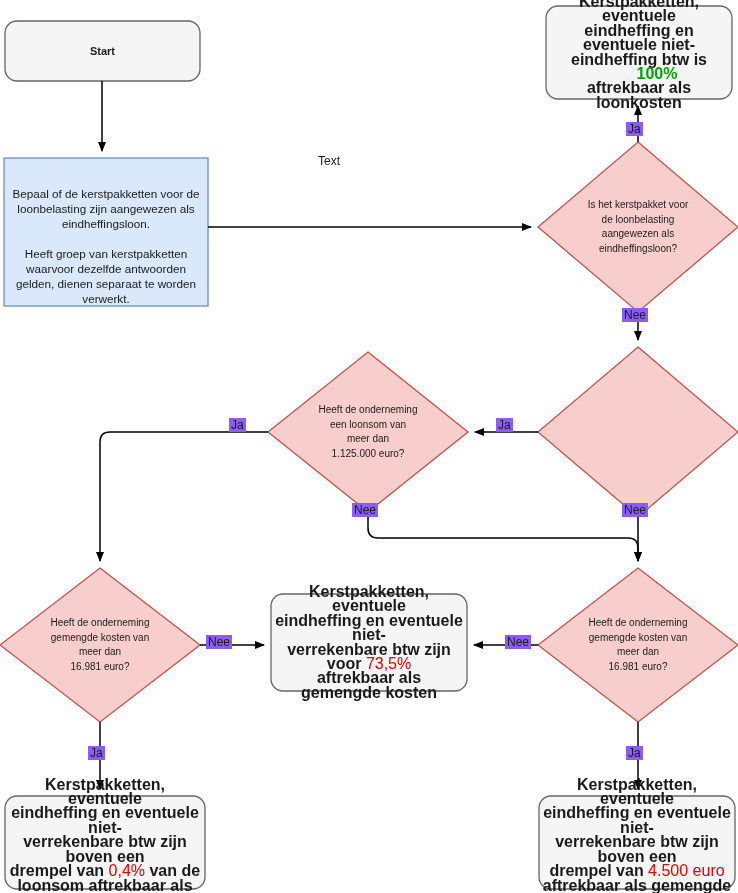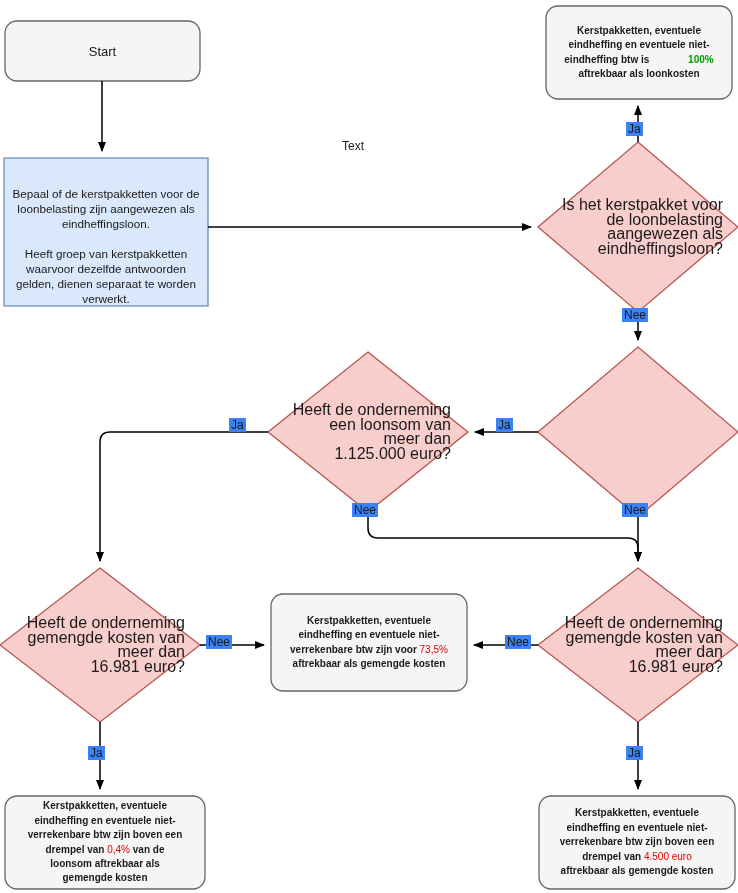--- a/index.html
+++ b/index.html
@@ -30,45 +30,44 @@
     display: flex;
     align-items: center;
     justify-content: center;
     text-align: center;
     box-sizing: border-box;
     color: #1a1a1a;
     pointer-events: none;
   }
   .node-text > span { display: block; width: 100%; }
   .rbox-label {
-    font-size: 10px;
+    font-size: 16px;
     line-height: 14.4px;
     font-weight: bold;
   }
   .start-label {
-    font-size: 13px;
-    font-weight: normal;
+    font-size: 11px;
+    font-weight: bold;
   }
   .pbox-label {
     font-size: 11.7px;
     line-height: 15px;
     font-weight: normal;
     align-items: flex-end;
   }
   .dia-label {
-    font-size: 16px;
+    font-size: 10px;
     line-height: 14.5px;
     font-weight: normal;
-    text-align: right;
   }
   .edge-label {
     position: absolute;
     font-size: 12px;
     color: #1a1a1a;
-    background: #3b82f6;
+    background: #8b5cf6;
     padding: 0 2px;
     white-space: nowrap;
     pointer-events: none;
   }
   .free-label {
     position: absolute;
     font-size: 12px;
     color: #1a1a1a;
     white-space: nowrap;
   }
@@ -234,21 +233,21 @@
   <div class="node-text rbox-label" style="left:539px; top:796px; width:196px; height:93px; padding:0 2px;">
     <span>
       <span>Kerstpakketten, eventuele</span><br>
       <span>eindheffing en eventuele niet-</span><br>
       <span>verrekenbare btw zijn boven een</span><br>
       <span>drempel van </span><span class="hl-red">4.500 euro</span><br>
       <span>aftrekbaar als gemengde kosten</span>
     </span>
   </div>
 
-  <div class="free-label" style="left:318px; top:139px;margin-left:24px;"><span>Text</span></div>
+  <div class="free-label" style="left:318px; top:154px;"><span>Text</span></div>
 
   <div class="edge-label" style="left:626px; top:122px;"><span>Ja</span></div>
 
   <div class="edge-label" style="left:622px; top:308px;"><span>Nee</span></div>
 
   <div class="edge-label" style="left:496px; top:418px;"><span>Ja</span></div>
 
   <div class="edge-label" style="left:622px; top:503px;"><span>Nee</span></div>
 
   <div class="edge-label" style="left:229px; top:418px;"><span>Ja</span></div>

